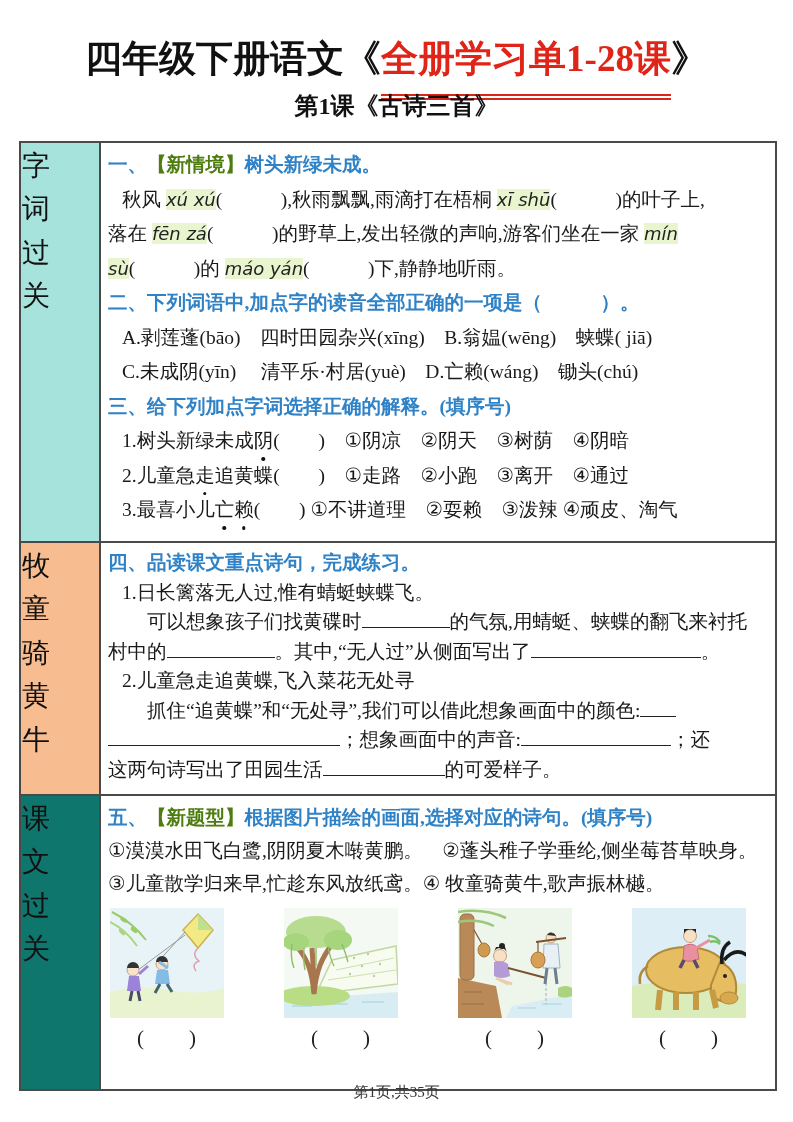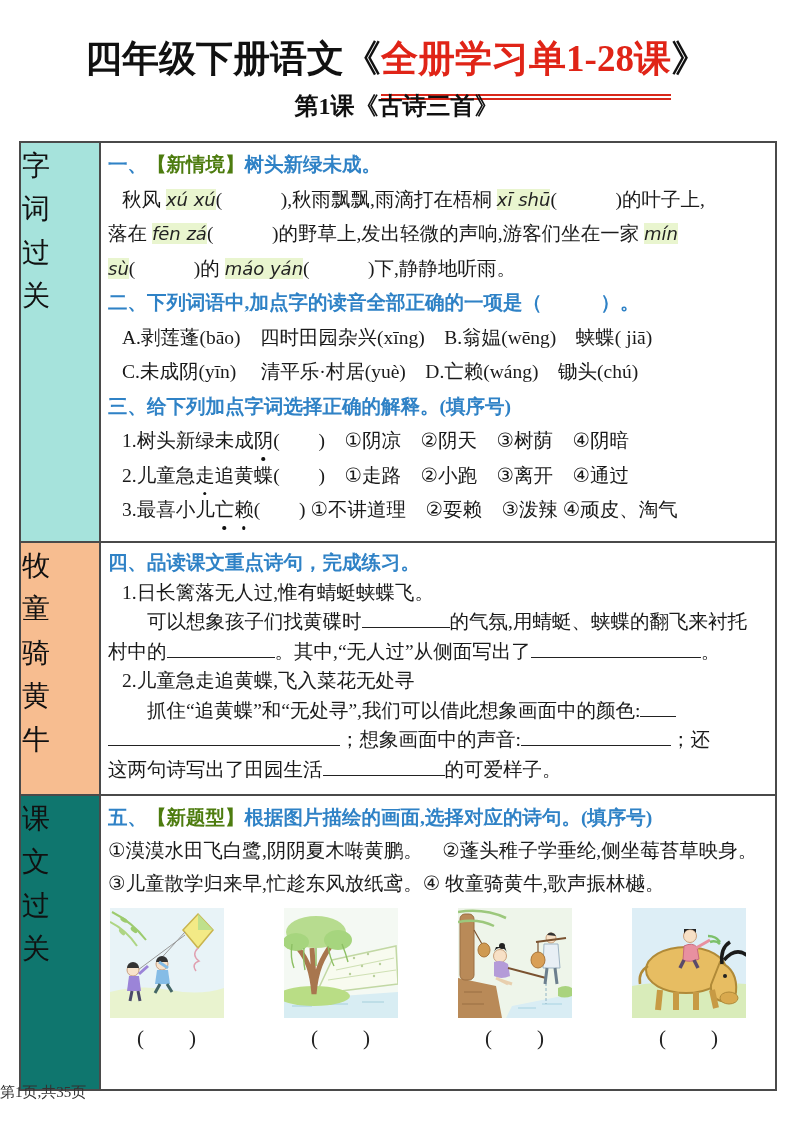--- a/index.html
+++ b/index.html
@@ -53,21 +53,21 @@
     border-radius:50%;background:#111;transform:translateX(-50%);
   }
   
   .pics{display:flex;justify-content:space-between;width:636px;margin:8px 0 0 2px;}
   .pics figure{margin:0;width:114px;}
   .pics svg{display:block;}
   .parens{display:flex;justify-content:space-between;width:636px;margin:6px 0 0 2px;}
   .parens .slot{width:114px;text-align:center;font-size:21px;letter-spacing:1px;color:#222;}
   
   .footer{
-    position:absolute;left:0;top:1083px;width:793px;
+    position:absolute;left:0;top:1083px;width:793px;text-align:center;
     font-size:15px;color:#333;
   }
 </style>
 </head>
 <body>
 
 <div class="title"><span class="seg">四年级下册语文《</span><span class="red">全册学习单1-28课</span><span>》</span></div>
 
 <div class="subtitle">第1课《古诗三首》</div>
 

